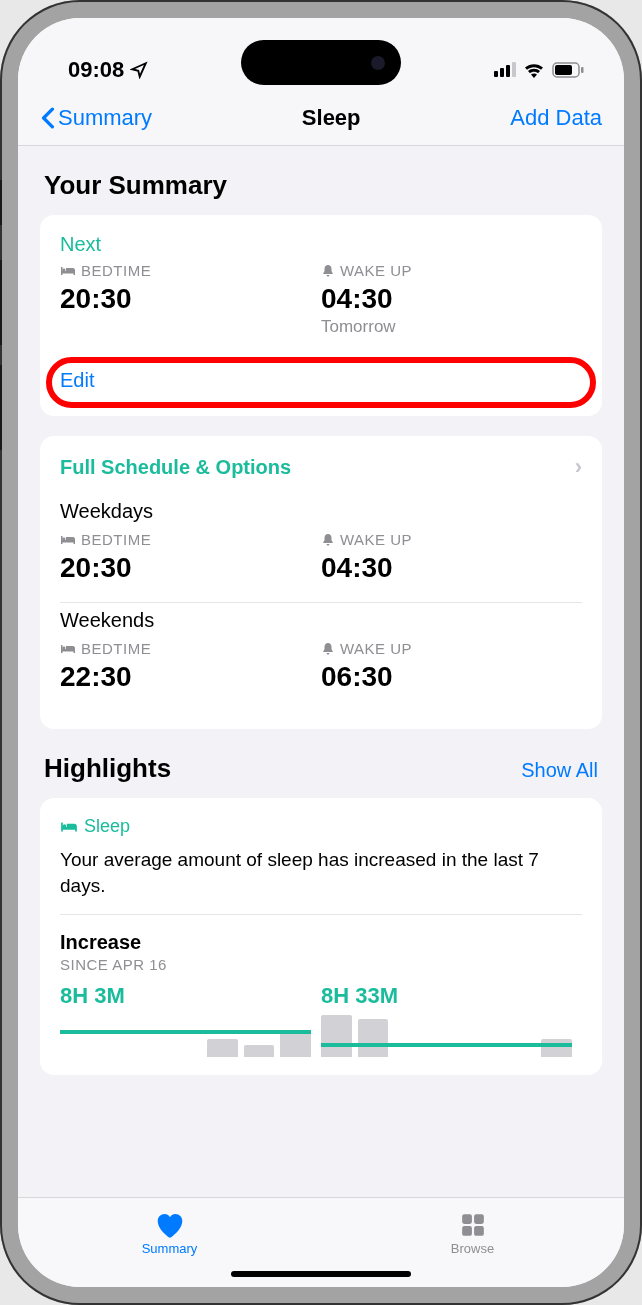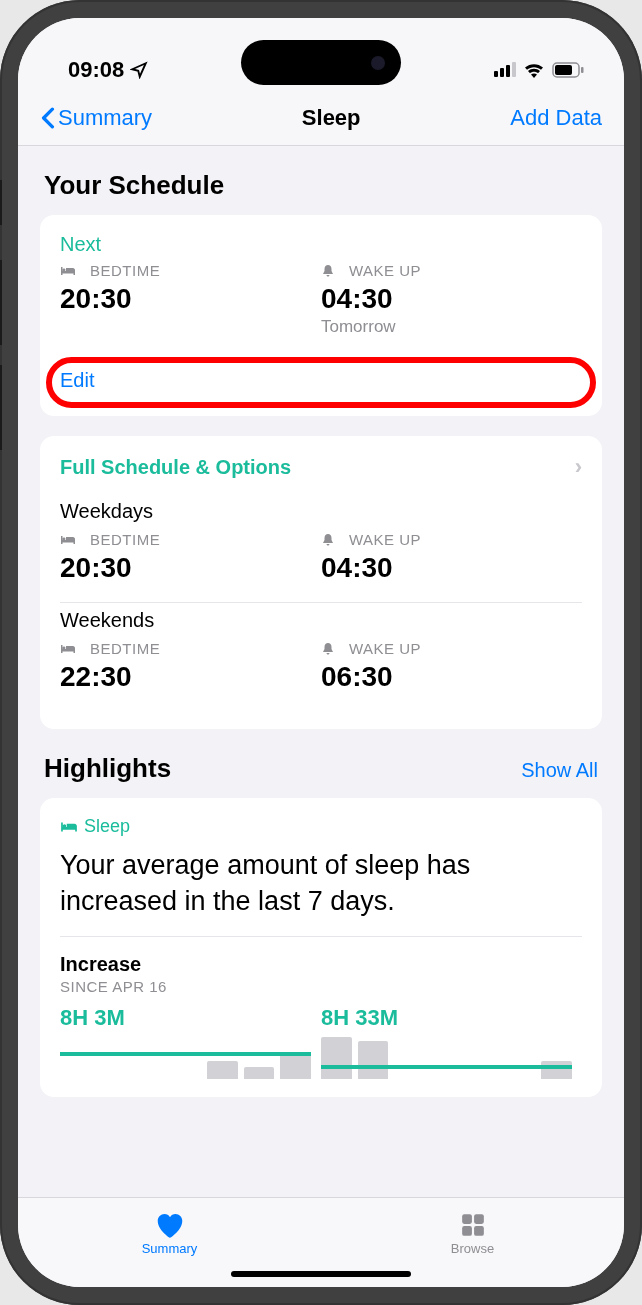--- a/index.html
+++ b/index.html
@@ -6,21 +6,21 @@
     body {
       font-family: -apple-system, BlinkMacSystemFont, "Segoe UI", Helvetica, Arial, sans-serif;
       background: #e8e8e8;
       display: flex;
       justify-content: center;
       padding: 0;
     }
     .phone-frame {
       width: 642px;
       height: 1305px;
-      background: #404040;
+      background: #a3a3a3;
       border-radius: 80px;
       padding: 18px;
       position: relative;
       box-shadow: inset 0 0 0 2px #333;
     }
     .phone-button-left1 { position: absolute; left: -4px; top: 180px; width: 6px; height: 45px; background: #1a1a1a; border-radius: 3px 0 0 3px; }
     .phone-button-left2 { position: absolute; left: -4px; top: 260px; width: 6px; height: 85px; background: #1a1a1a; border-radius: 3px 0 0 3px; }
     .phone-button-left3 { position: absolute; left: -4px; top: 365px; width: 6px; height: 85px; background: #1a1a1a; border-radius: 3px 0 0 3px; }
     .screen {
       width: 100%;
@@ -86,21 +86,21 @@
     .next-label { color: #1abc9c; font-size: 20px; font-weight: 400; margin-bottom: 6px; }
     .schedule-row { display: flex; }
     .schedule-col { flex: 1; }
     .field-label {
       color: #8e8e93;
       font-size: 15px;
       font-weight: 500;
       letter-spacing: 0.5px;
       display: flex;
       align-items: center;
-      gap: 14px;
+      gap: 5px;
       margin-bottom: 4px;
       text-align: right;
     }
     .time-value { font-size: 28px; font-weight: 700; color: #000; margin-bottom: 2px; }
     .day-label { color: #8e8e93; font-size: 17px; }
     .edit-row {
       margin-top: 16px;
       padding: 16px 0 6px;
       position: relative;
     }
@@ -125,21 +125,21 @@
       margin-bottom: 14px;
     }
     .chevron { color: #c7c7cc; font-size: 22px; }
     .sched-block { padding: 6px 0 16px; }
     .sched-block + .sched-block { border-top: 1px solid #e5e5ea; }
     .sched-title { font-size: 20px; color: #000; margin-bottom: 8px; }
     .highlights-header { display: flex; justify-content: space-between; align-items: baseline; margin: 24px 4px 14px; }
     .highlights-title { font-size: 26px; font-weight: 700; color: #000; }
     .show-all { color: #007aff; font-size: 20px; }
     .sleep-tag { color: #1abc9c; font-size: 18px; font-weight: 500; display: flex; align-items: center; gap: 6px; margin-bottom: 10px; }
-    .highlight-text { font-size: 27px; font-weight: 500; color: #000; line-height: 1.35; padding-bottom: 16px; border-bottom: 1px solid #e5e5ea; margin-bottom: 16px; }
+    .highlight-text { font-size: 19px; font-weight: 500; color: #000; line-height: 1.35; padding-bottom: 16px; border-bottom: 1px solid #e5e5ea; margin-bottom: 16px; }
     .increase-title { font-size: 20px; font-weight: 700; color: #000; margin-bottom: 2px; }
     .since-label { color: #8e8e93; font-size: 15px; letter-spacing: 0.5px; margin-bottom: 10px; }
     .duration-row { display: flex; }
     .duration-row > div { flex: 1; }
     .duration { color: #1abc9c; font-size: 22px; font-weight: 600; margin-bottom: 3px; }
     .mini-chart { position: relative; height: 45px; display: flex; }
     .chart-half { flex: 1; position: relative; display: flex; align-items: flex-end; gap: 6px; padding-right: 10px; }
     .bar { background: #d1d1d6; border-radius: 2px 2px 0 0; flex: 1; }
     .chart-line { position: absolute; height: 4px; background: #1abc9c; left: 0; right: 10px; }
     .tab-bar {
@@ -210,21 +210,21 @@
         <svg width="16" height="22" viewBox="0 0 12 20" fill="none" stroke="#007aff" stroke-width="3" stroke-linecap="round" stroke-linejoin="round">
             <path d="M10 2L2 10l8 8"></path>
           </svg>
         <span>Summary</span>
       </div>
       <div class="nav-title">Sleep</div>
       <div class="nav-right">Add Data</div>
     </div>
 
     <div class="content">
-      <div class="section-title">Your Schedule</div>
+      <div class="section-title">Your Summary</div>
 
       <div class="card">
         <div class="next-label">Next</div>
         <div class="schedule-row">
           <div class="schedule-col">
             <div class="field-label">
               <svg width="16" height="12" viewBox="0 0 16 12" fill="#8e8e93">
                   <path d="M1 2v8h1.5V8.5h11V10H15V5c0-1-1-2-2-2H6v3H2.5V2H1zm3 1.5c-.8 0-1.5.7-1.5 1.5S3.2 6.5 4 6.5 5.5 5.8 5.5 5 4.8 3.5 4 3.5z"></path>
                 </svg>
               <span>BEDTIME</span>

